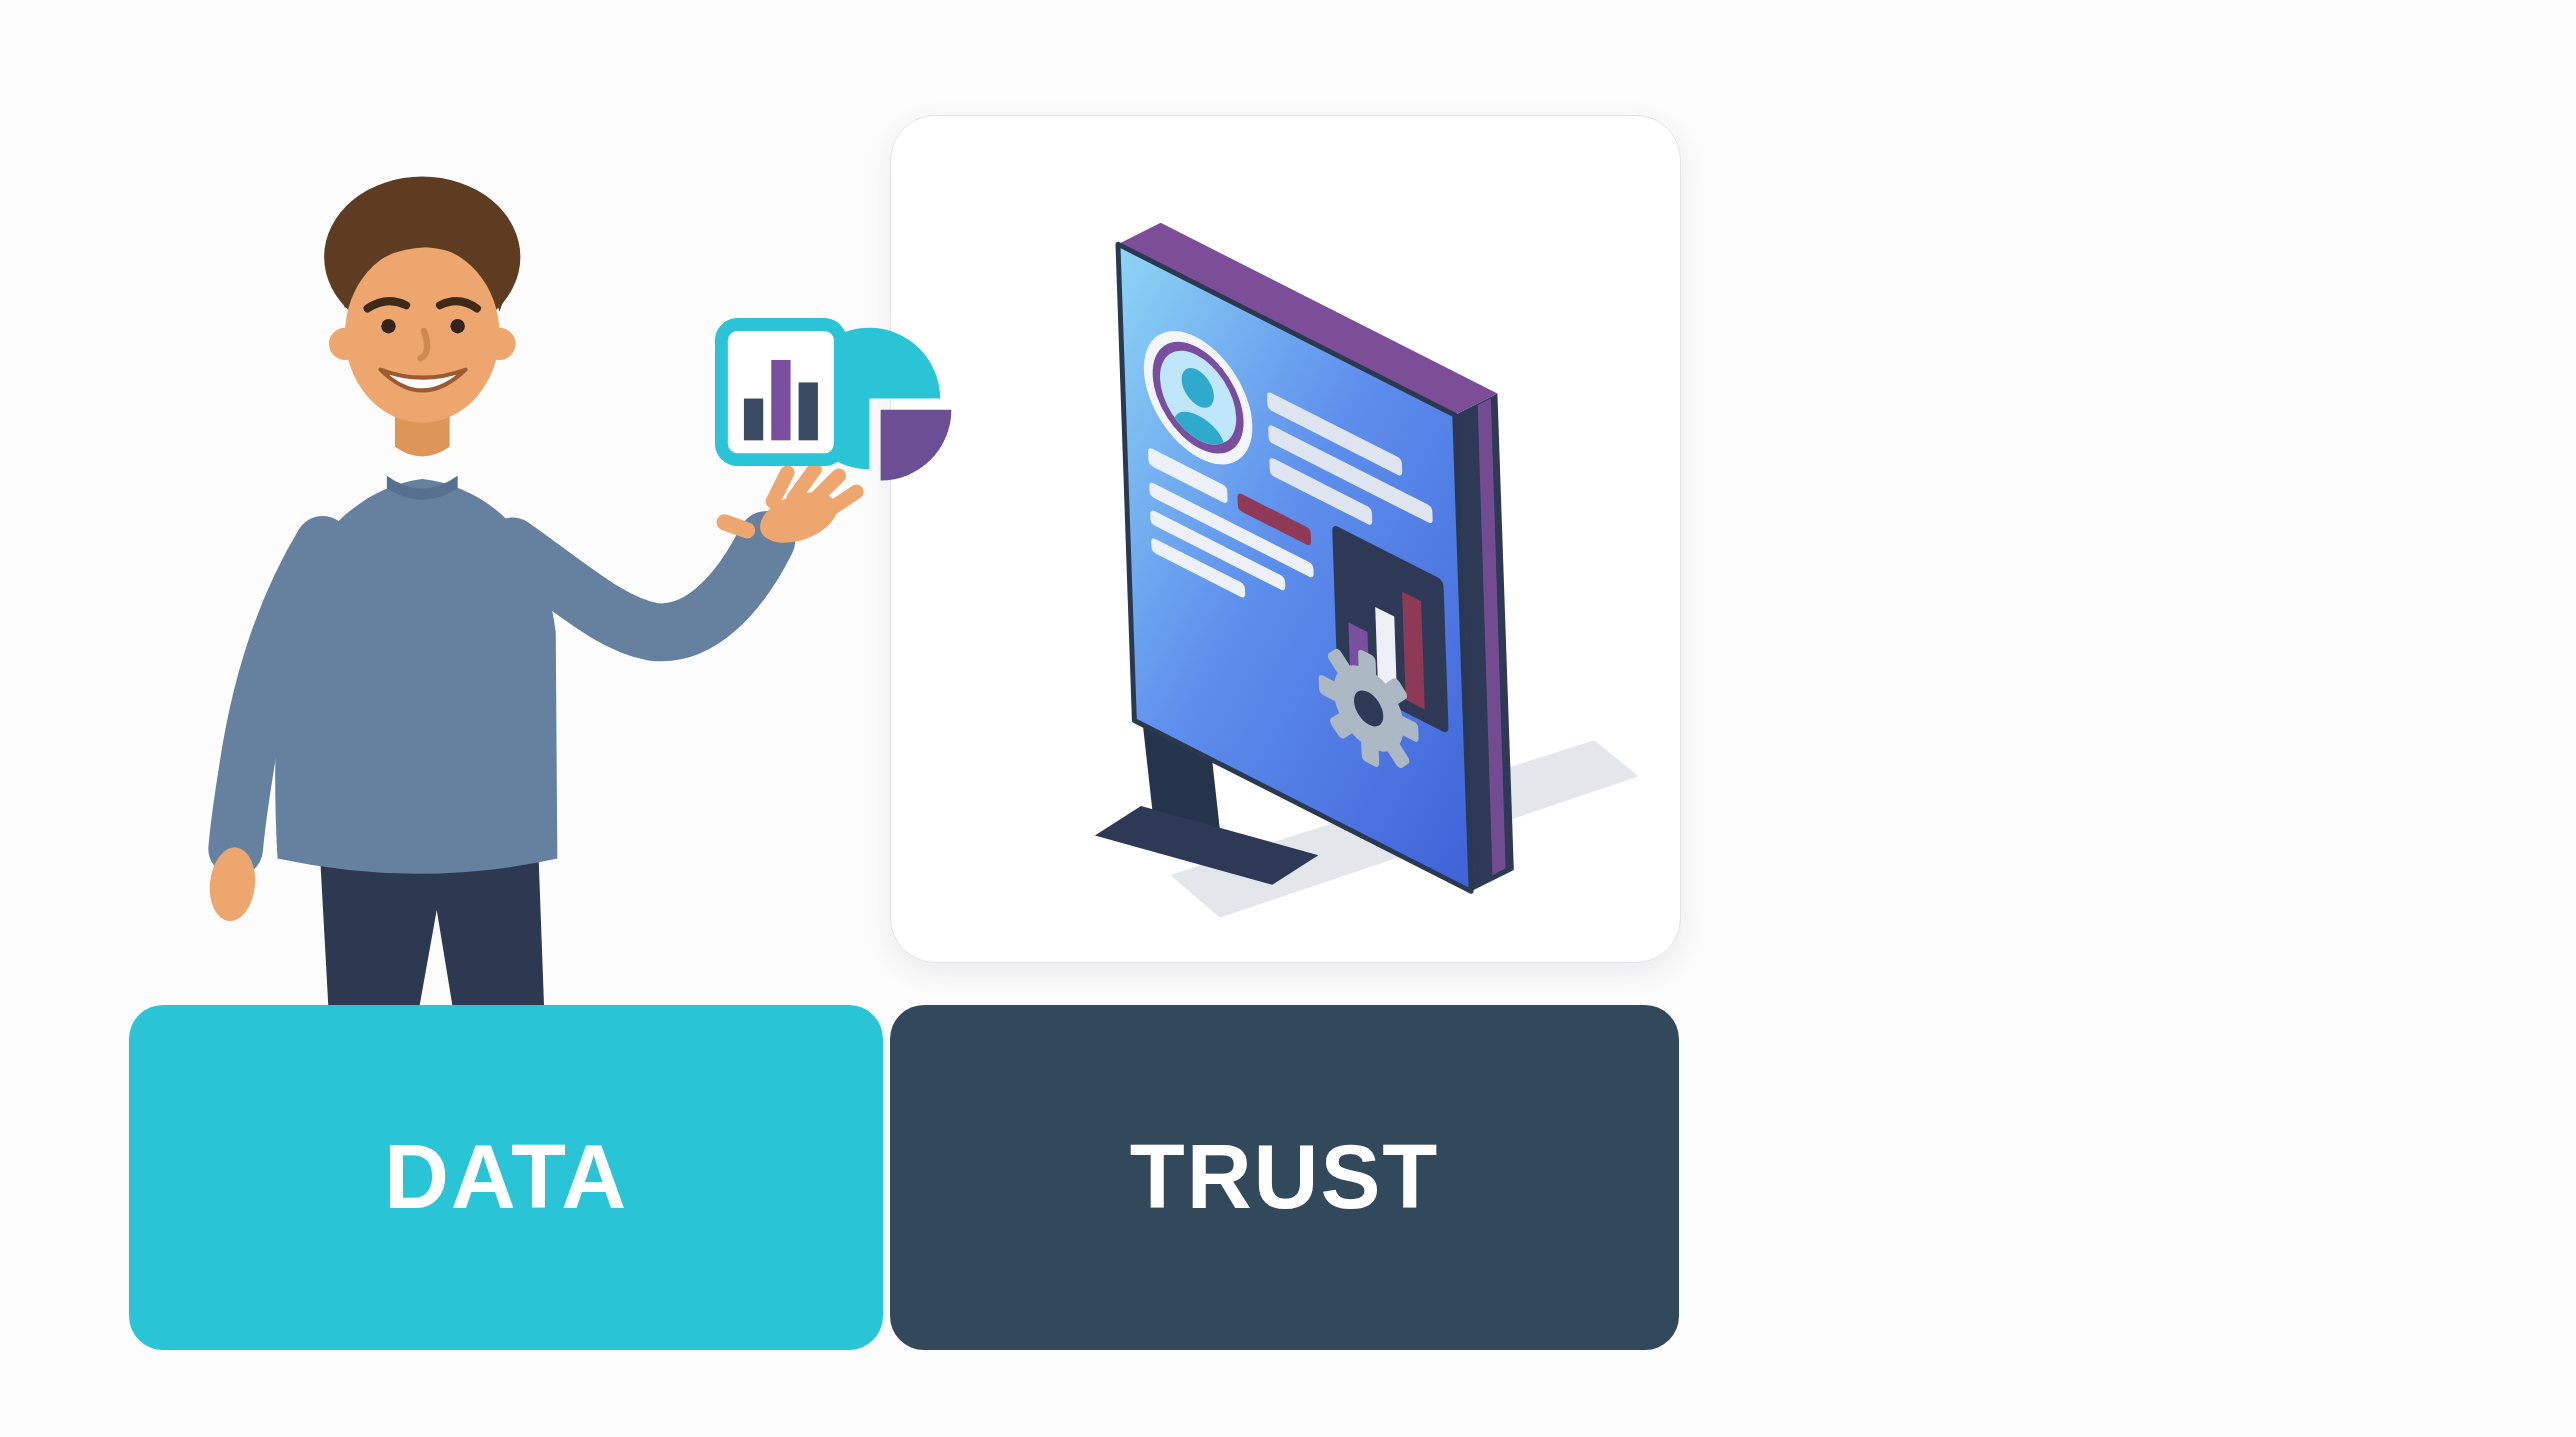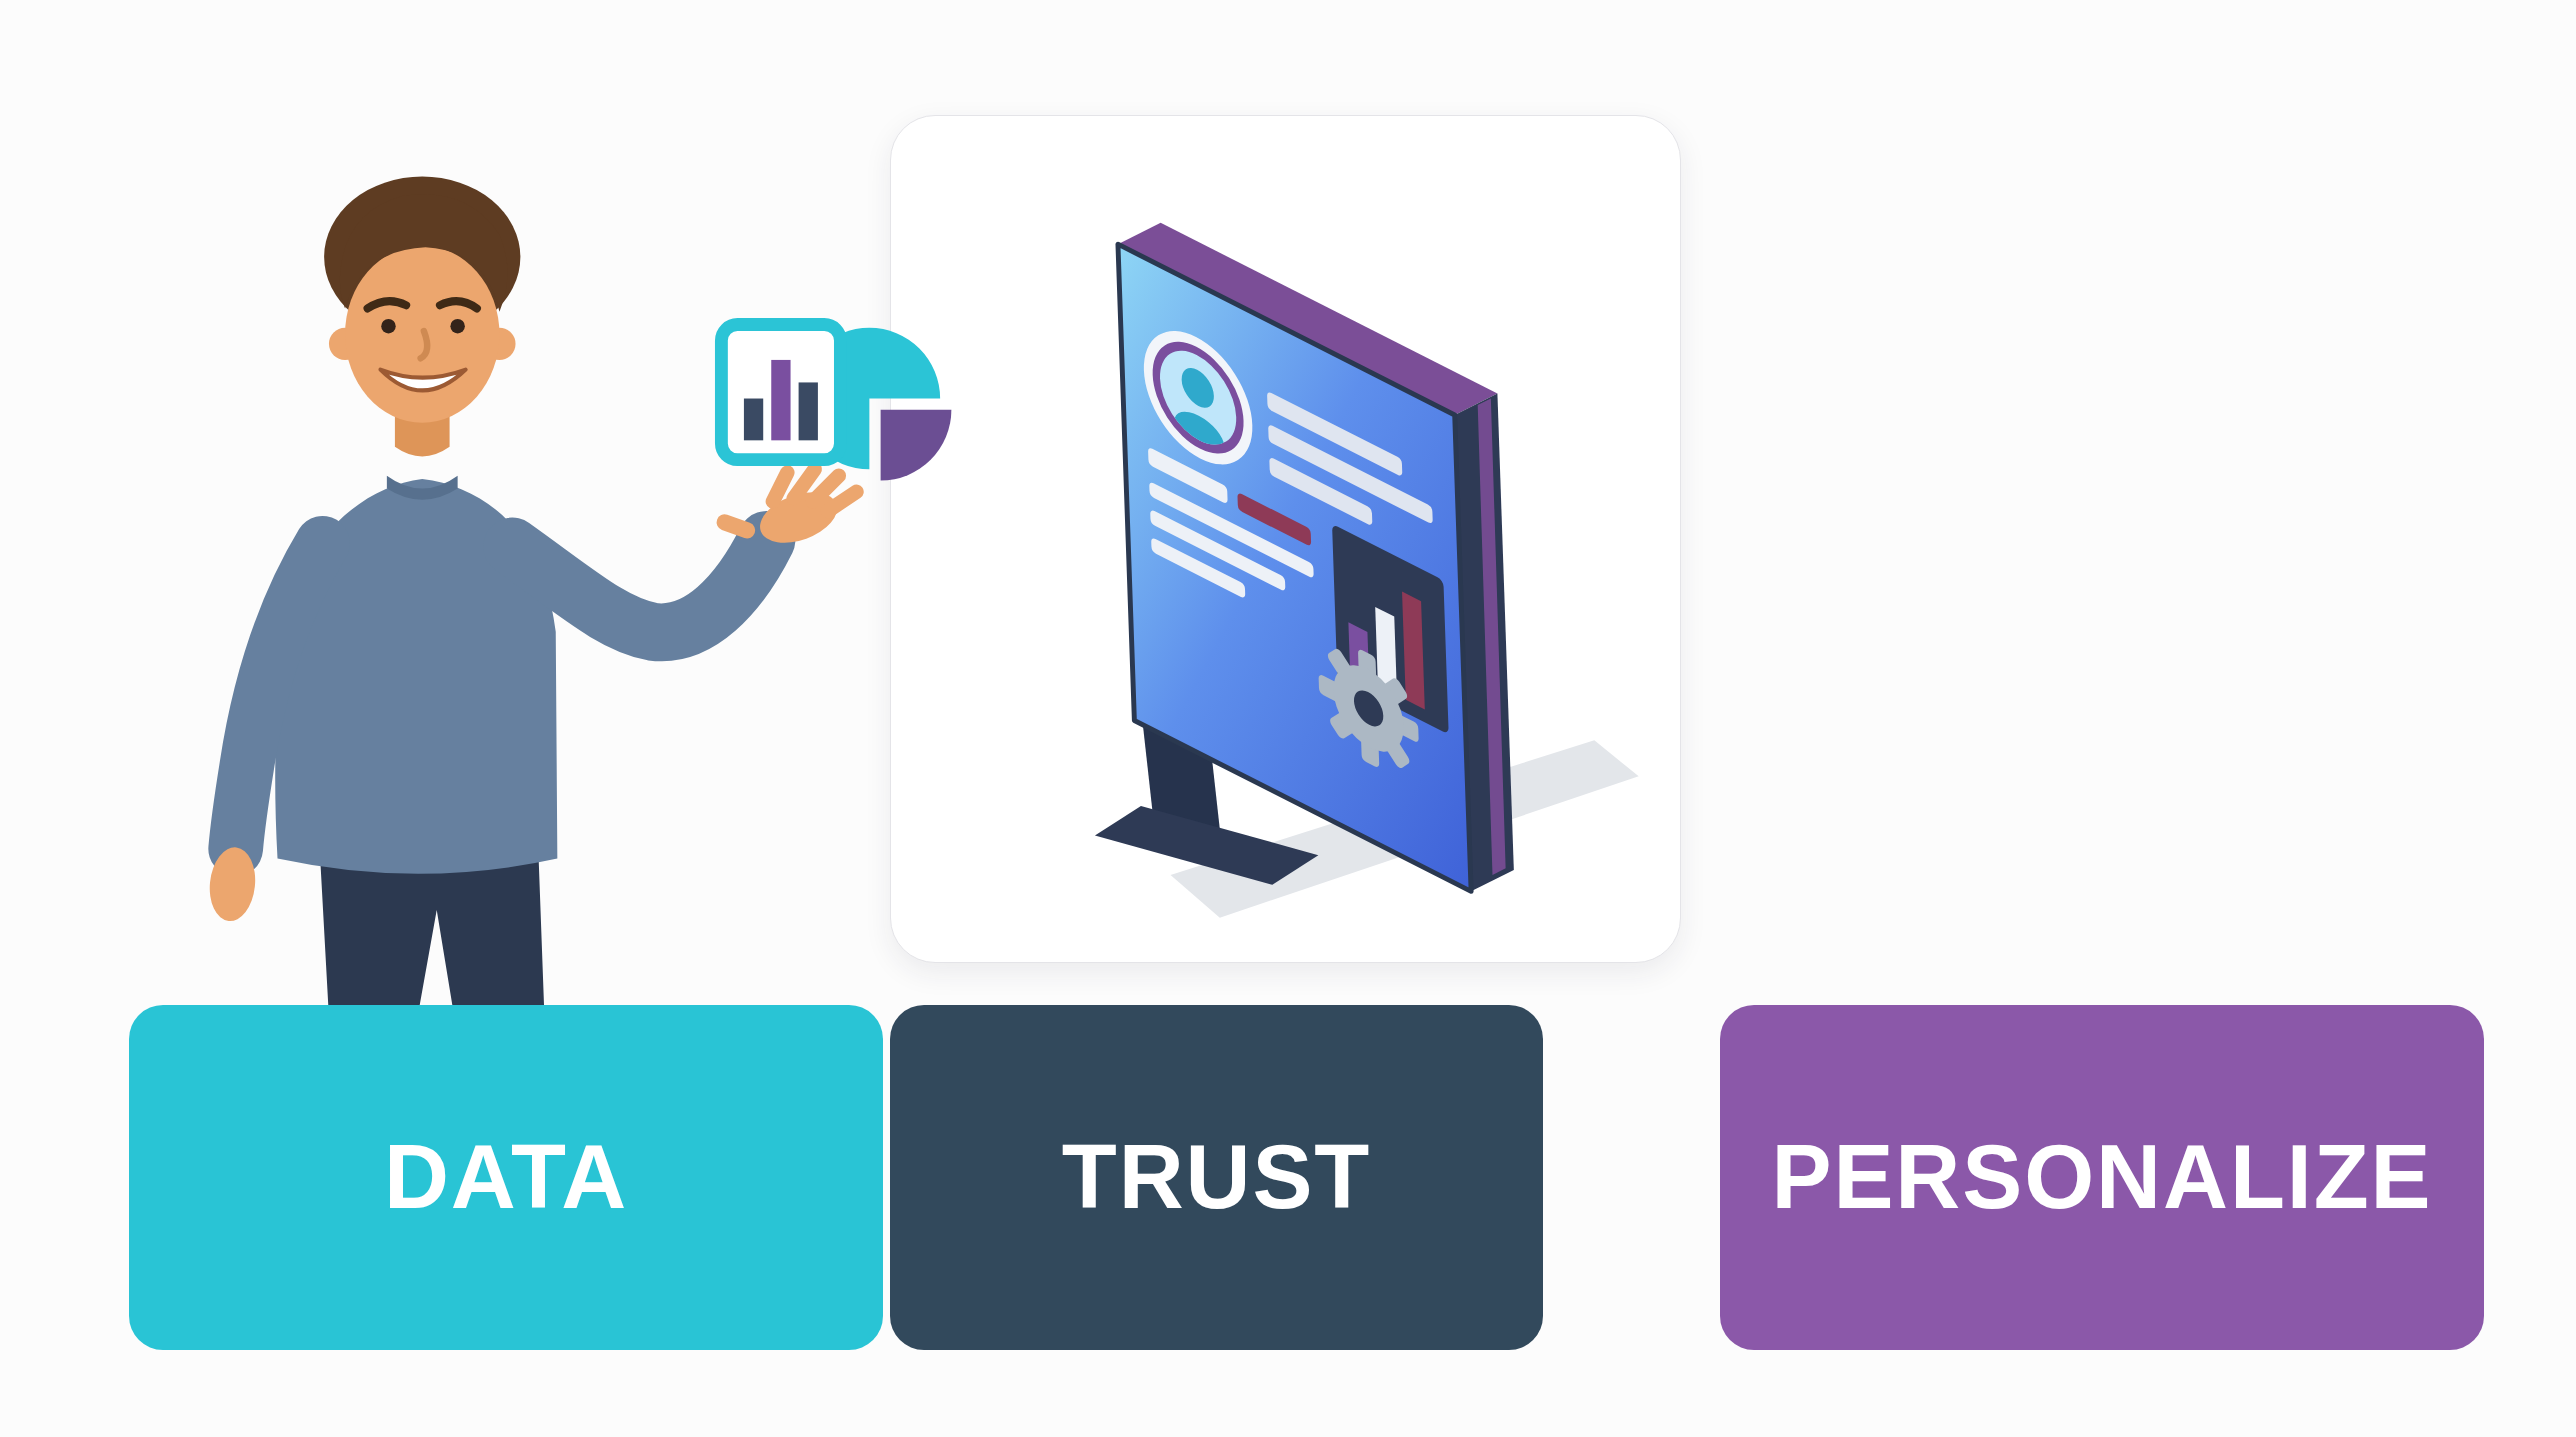--- a/index.html
+++ b/index.html
@@ -17,21 +17,21 @@
 
   .banner {
     position:absolute; top:1005px; height:345px; border-radius:34px;
     display:flex; align-items:center; justify-content:center; z-index:4;
   }
   .banner-label {
     color:#ffffff; font-weight:bold; font-size:90px; letter-spacing:1.9px;
     font-family:"Liberation Sans", sans-serif;
   }
   .banner-data        { left:102px;  width:754px;margin-left:27px; }
-  .banner-trust       { left:890px;  width:653px; }
+  .banner-trust       { left:890px;  width:789px; }
   .banner-personalize { left:1720px; width:764px; }
 </style>
 </head>
 <body style="background: rgb(252, 252, 252);">
 
 <div class="stage">
 
   <div class="card">
     <svg viewBox="0 0 480 515" xmlns="http://www.w3.org/2000/svg">
       <defs>
@@ -154,18 +154,15 @@
       <rect x="384" y="140" width="12" height="36" fill="#3A4A63"></rect>
     </g>
   </svg>
 
   <div class="banner banner-data" style="background: rgb(41, 196, 213);">
     <span class="banner-label">DATA</span>
   </div>
   <div class="banner banner-trust" style="background: rgb(50, 73, 92);">
     <span class="banner-label">TRUST</span>
   </div>
-  <div class="banner banner-personalize" style="background: rgb(139, 88, 169);">
-    <span class="banner-label">PERSONALIZE</span>
-  </div>
 
 </div>
 
 
 </body></html>

